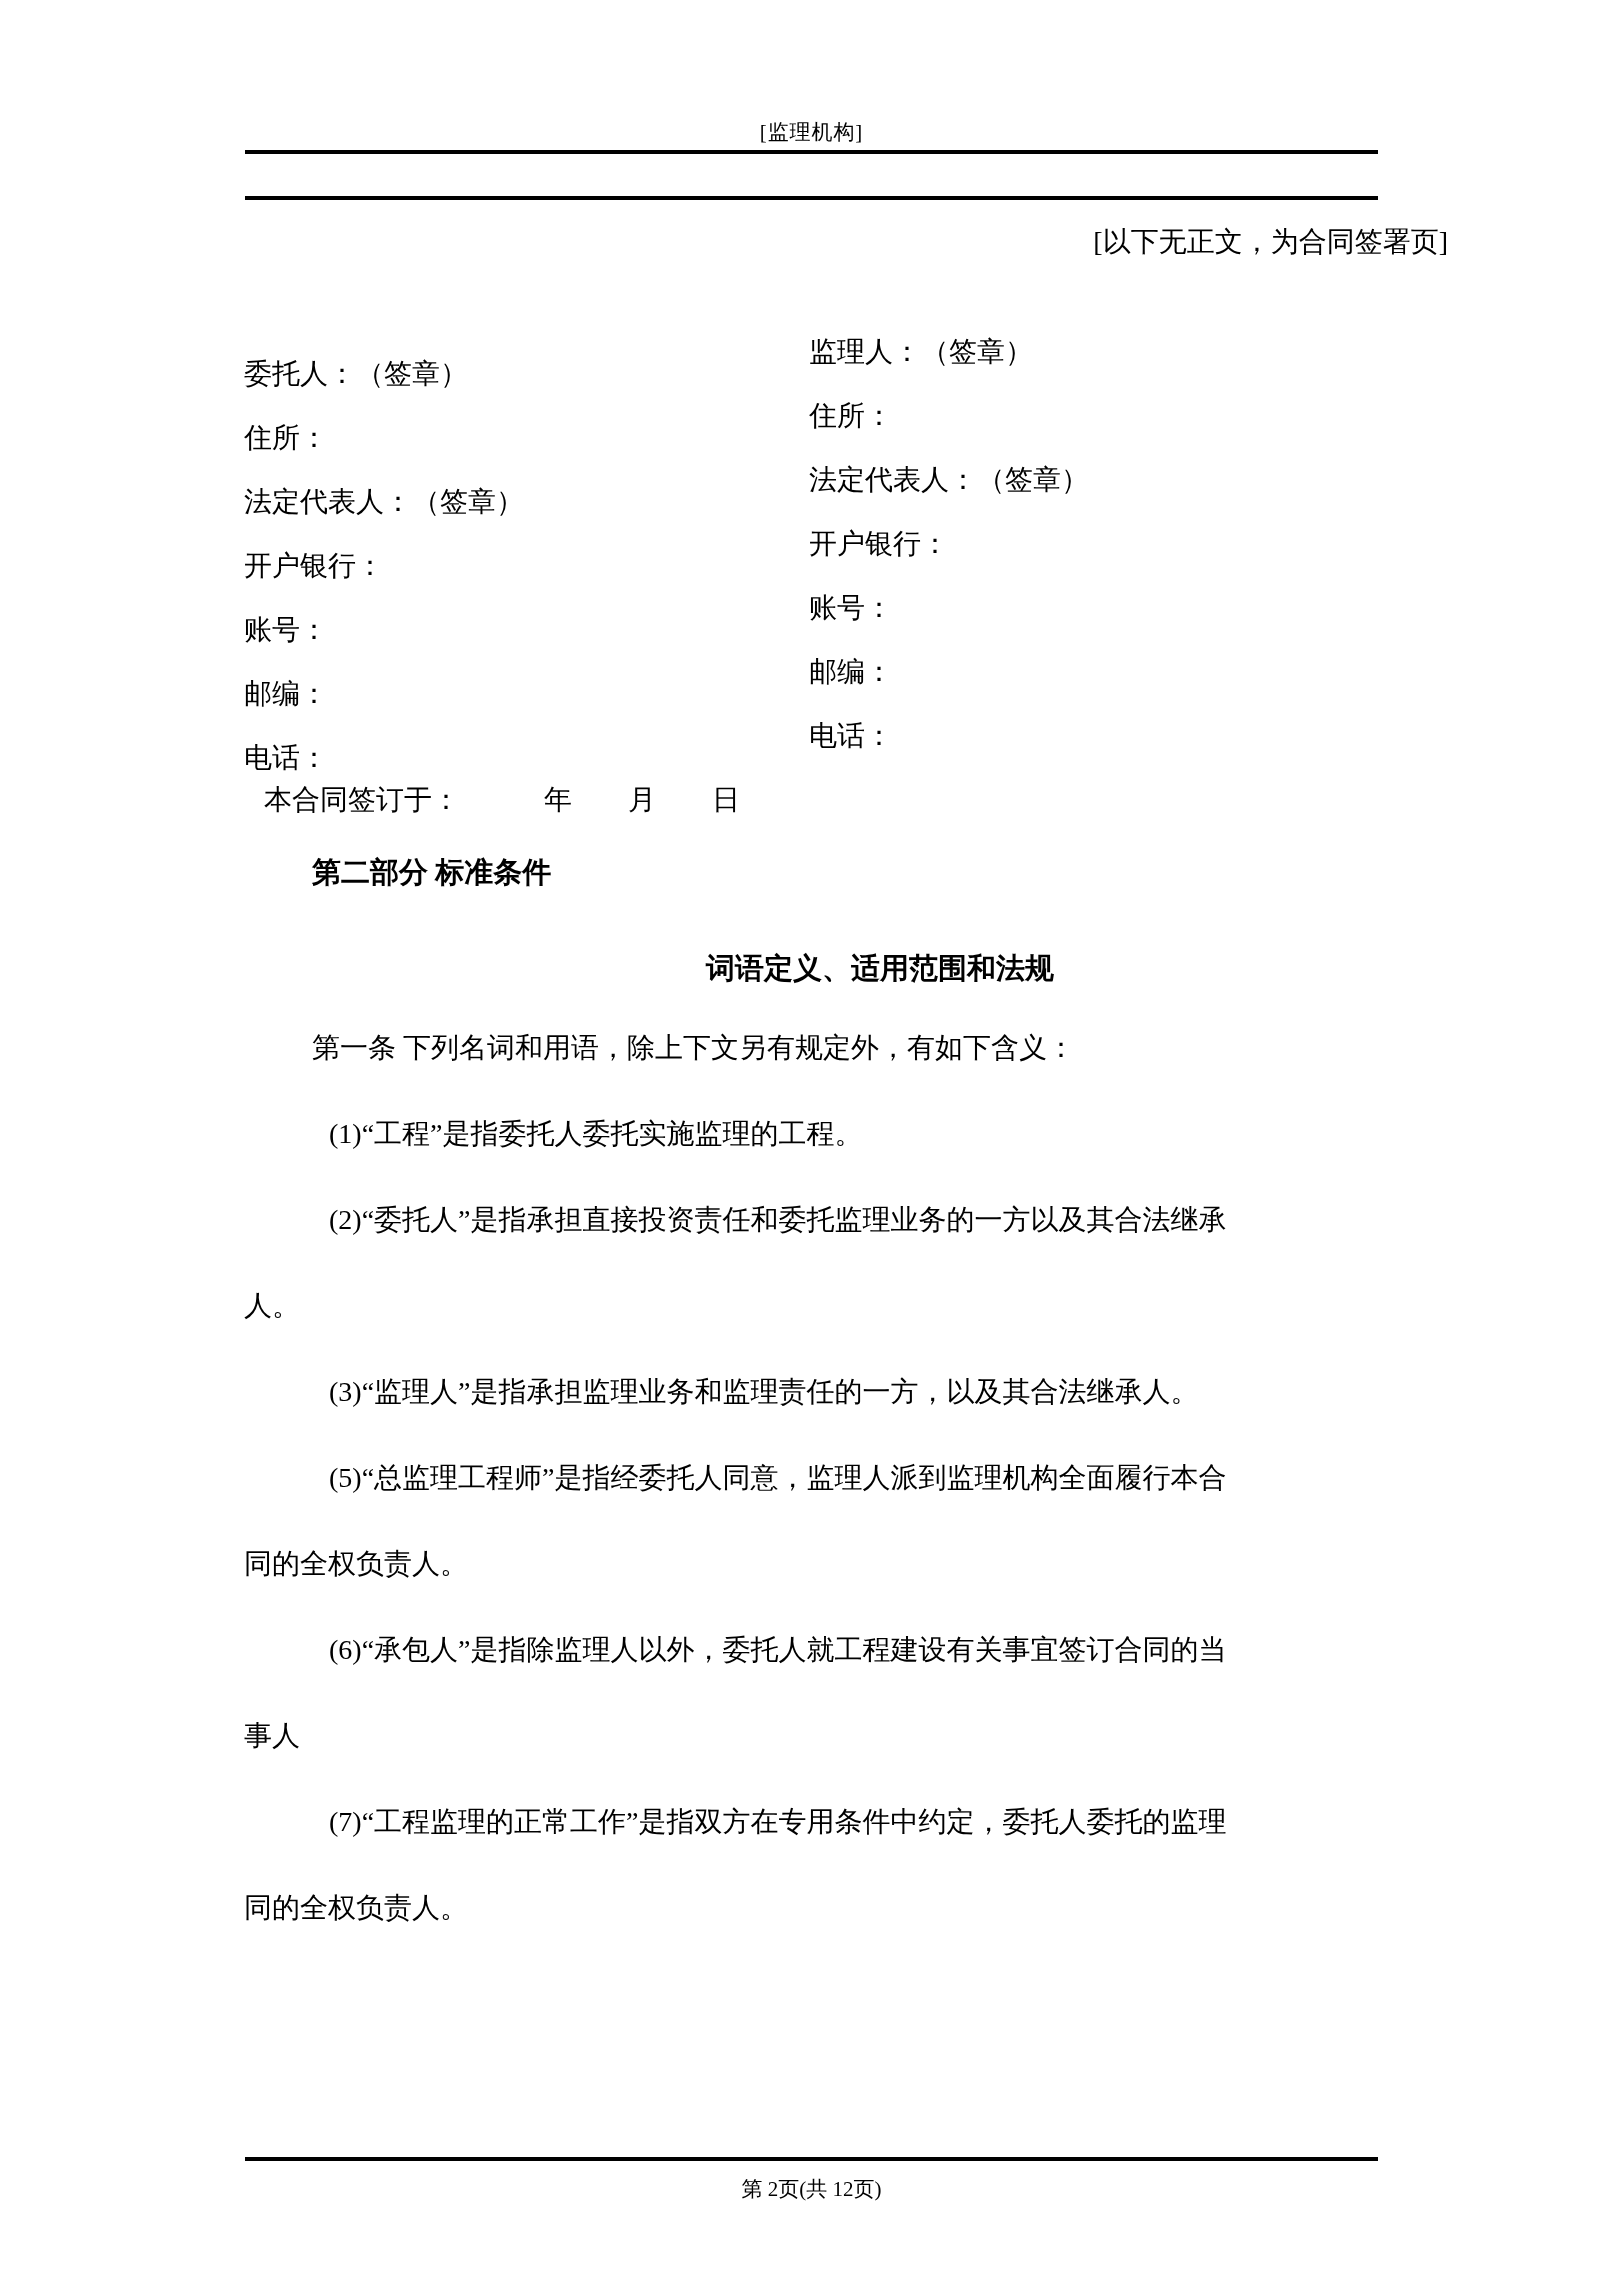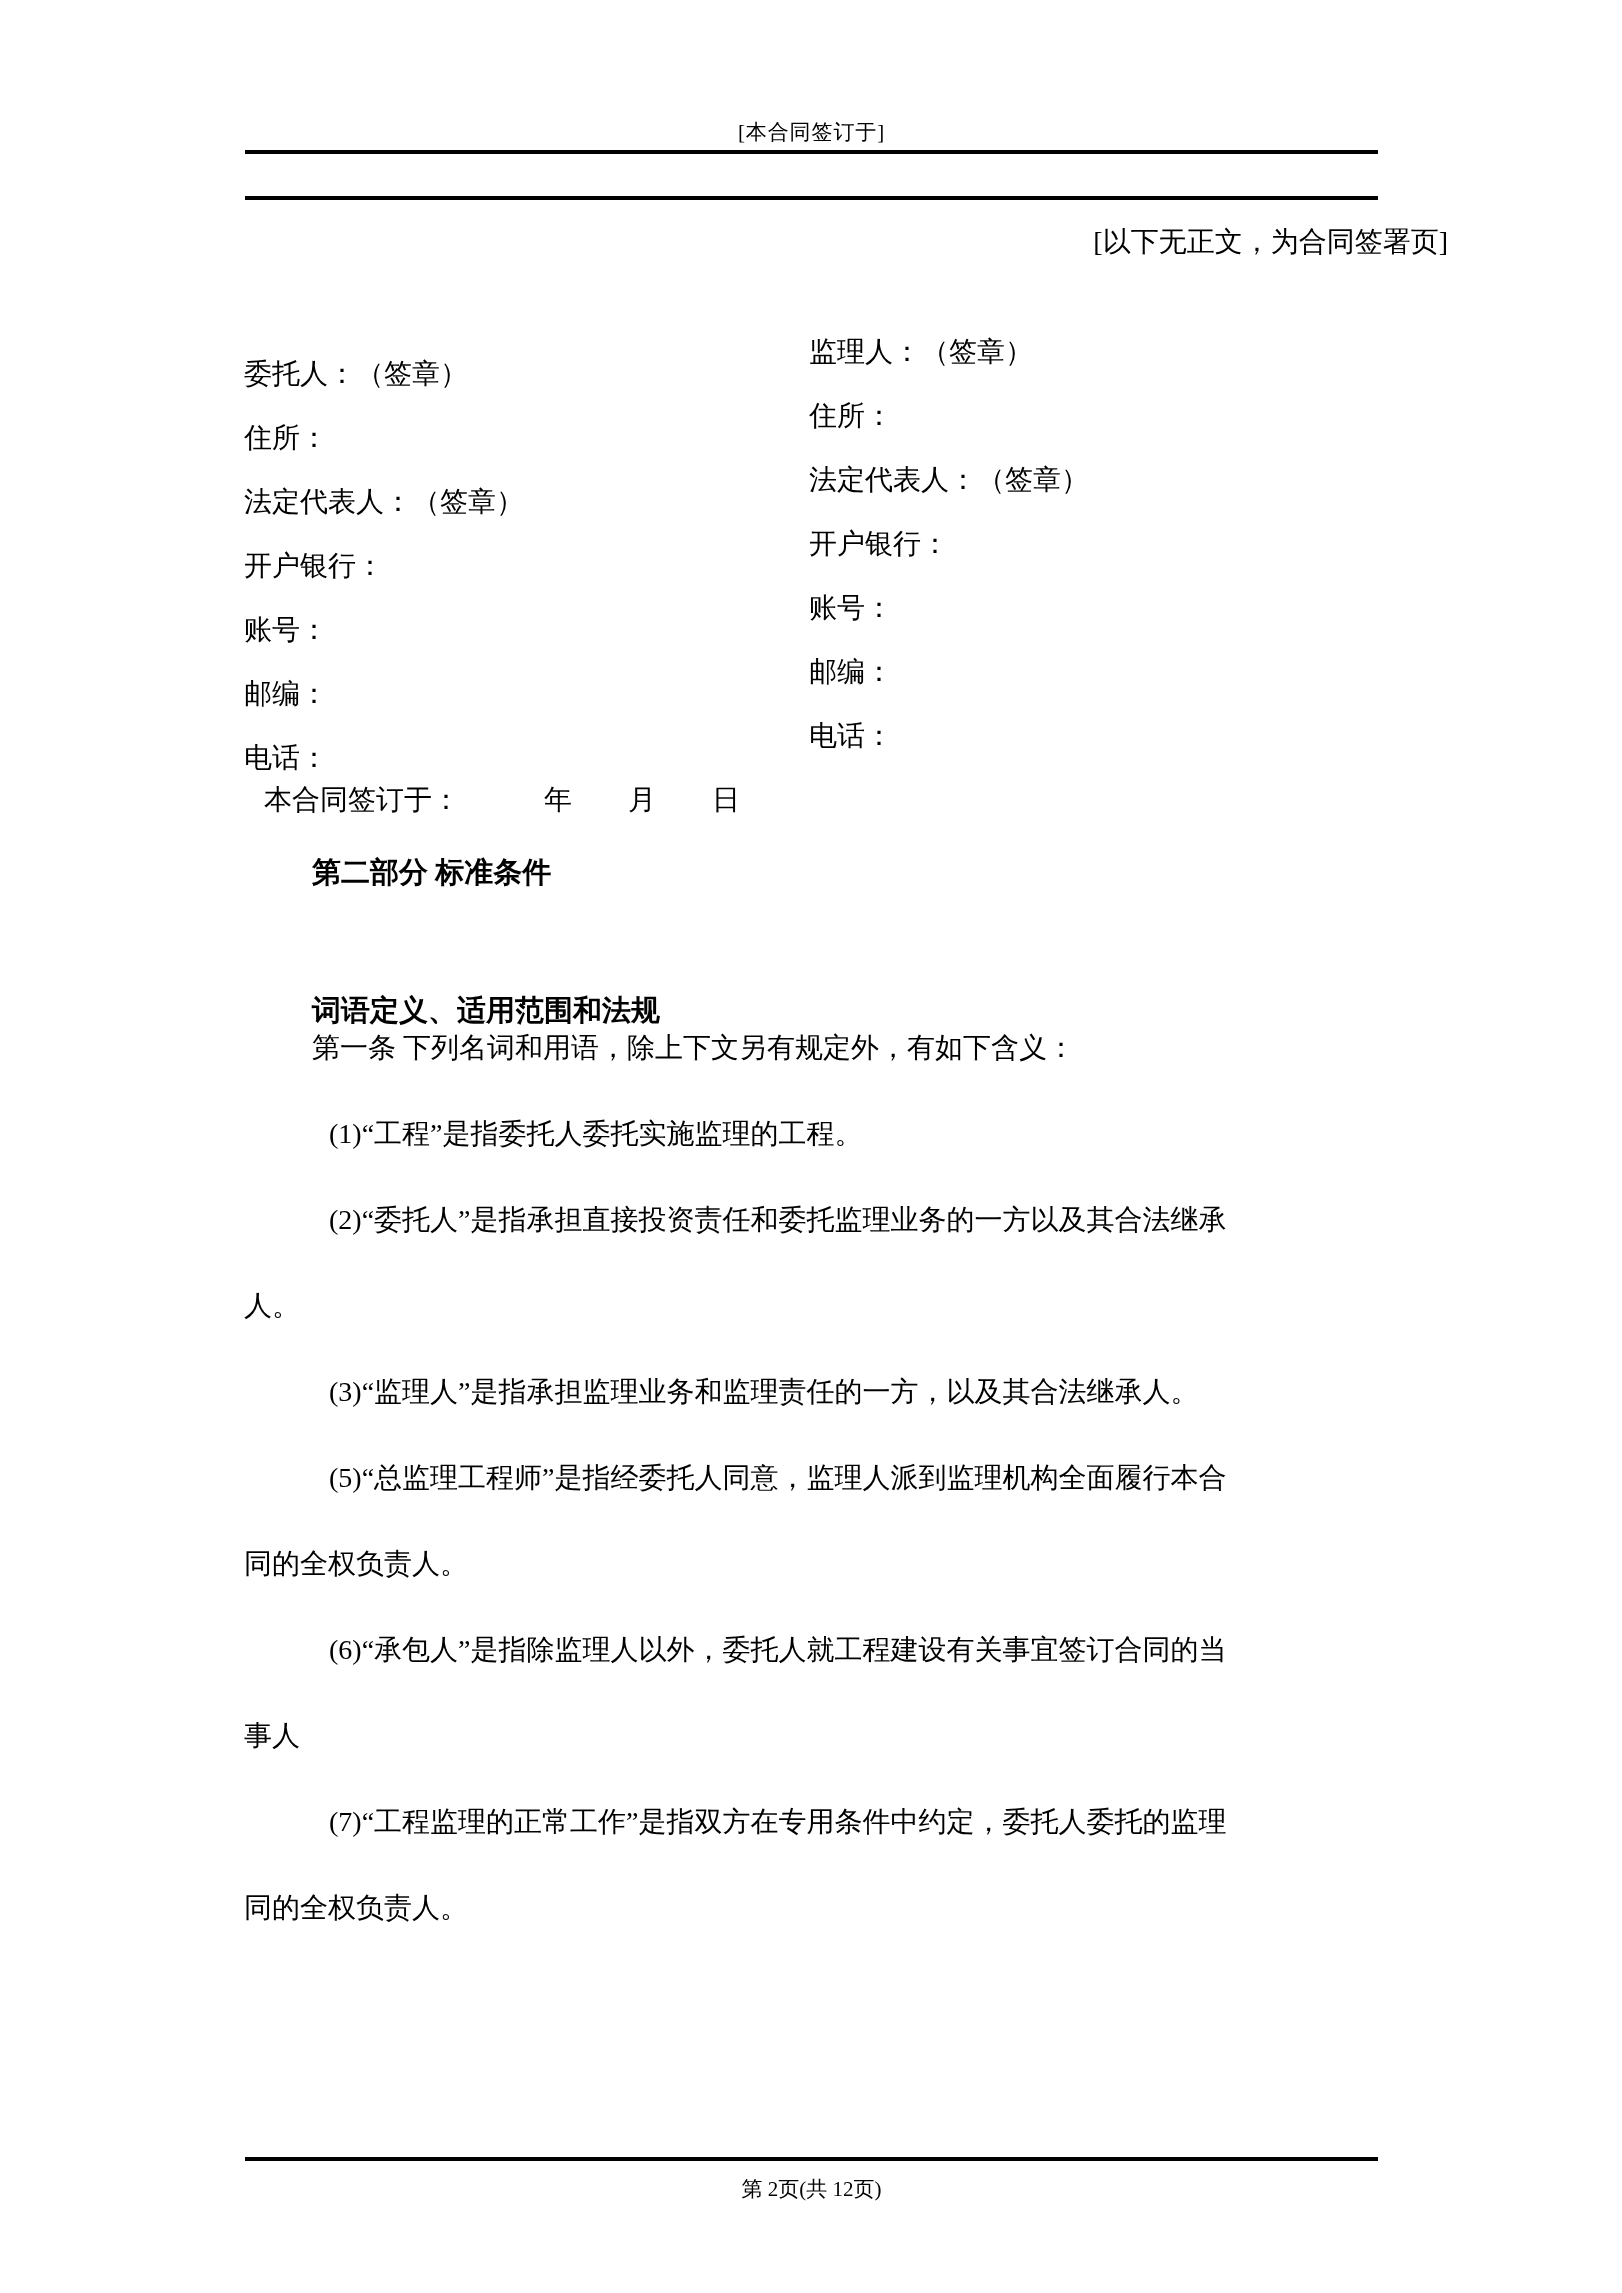--- a/index.html
+++ b/index.html
@@ -61,21 +61,21 @@
     position: absolute;
     left: 244px;
     width: 1136px;
     padding-left: 68px;
     font-size: 29px;
     font-weight: bold;
     line-height: 41px;
     white-space: nowrap;
   }
   .heading-part  { top: 852px; }
-  .heading-terms { top: 990px; }
+  .heading-terms { top: 948px; text-align: center; }
   .body-lines {
     position: absolute;
     top: 1005px;
     left: 244px;
     width: 1136px;
     font-size: 28px;
   }
   .bline {
     height: 86px;
     line-height: 86px;
@@ -90,21 +90,21 @@
     width: 100%;
     text-align: center;
     font-size: 21px;
   }
 </style>
 </head>
 <body>
 
 <div class="page">
 
-  <div class="header-text">[本合同签订于]</div>
+  <div class="header-text">[监理机构]</div>
   <div class="rule rule-header-1"></div>
   <div class="rule rule-header-2"></div>
 
   <div class="notice-line">[以下无正文，为合同签署页]</div>
 
   <div class="sig-block">
     <div class="sig-row">
       <div class="sig-cell-left">委托人：（签章）</div>
       <div class="sig-cell-right">监理人：（签章）</div>
     </div>

